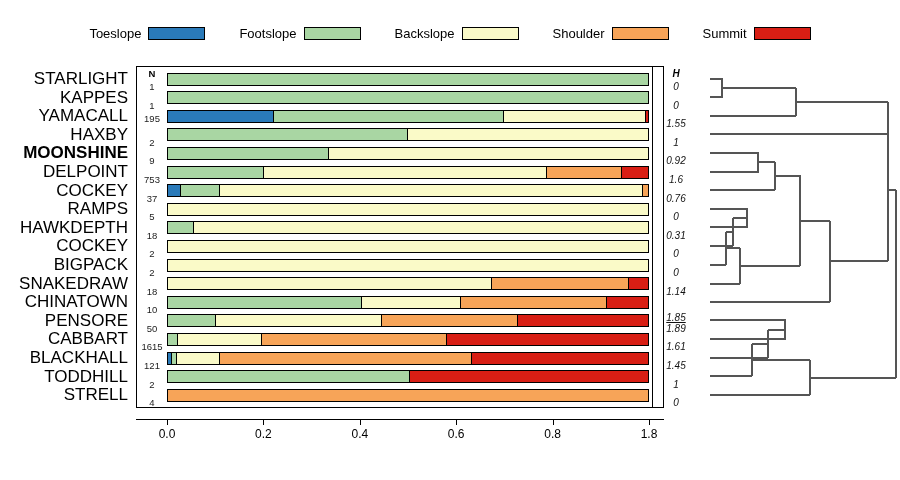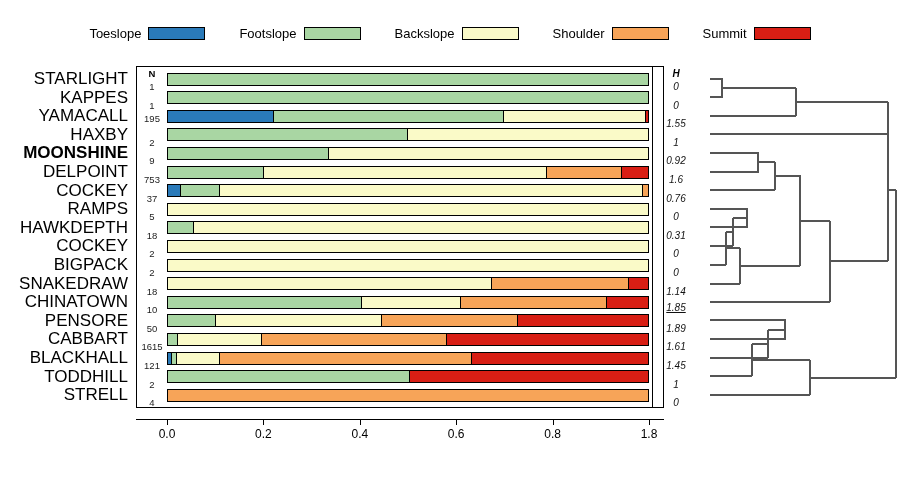--- a/index.html
+++ b/index.html
@@ -176,21 +176,21 @@
       <div class="hval" style="top: 53.2px;">1.55</div>
       <div class="hval" style="top: 71.8px;">1</div>
       <div class="hval" style="top: 90.4px;">0.92</div>
       <div class="hval" style="top: 109px;">1.6</div>
       <div class="hval" style="top: 127.6px;">0.76</div>
       <div class="hval" style="top: 146.2px;">0</div>
       <div class="hval" style="top: 164.8px;">0.31</div>
       <div class="hval" style="top: 183.4px;">0</div>
       <div class="hval" style="top: 202px;">0</div>
       <div class="hval" style="top: 220.6px;">1.14</div>
-      <div class="hval" style="top: 237px; text-decoration: underline;">1.85</div>
+      <div class="hval" style="top: 247px; text-decoration: underline;">1.85</div>
       <div class="hval" style="top: 257.8px;">1.89</div>
       <div class="hval" style="top: 276.4px;">1.61</div>
       <div class="hval" style="top: 295px;">1.45</div>
       <div class="hval" style="top: 313.6px;">1</div>
       <div class="hval" style="top: 332.2px;">0</div>
     </div>
 
   <div id="bars">
       <div class="bar" style="left: 167px; width: 482px; top: 72.5px;">
         <div class="seg" style="background: rgb(169, 214, 163); flex: 0 0 100%;"></div>

